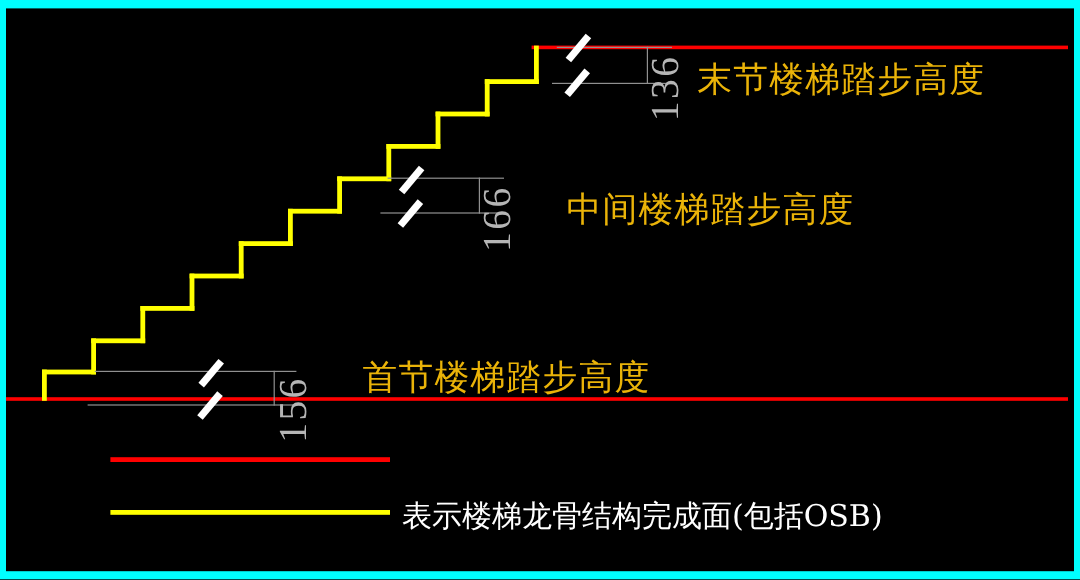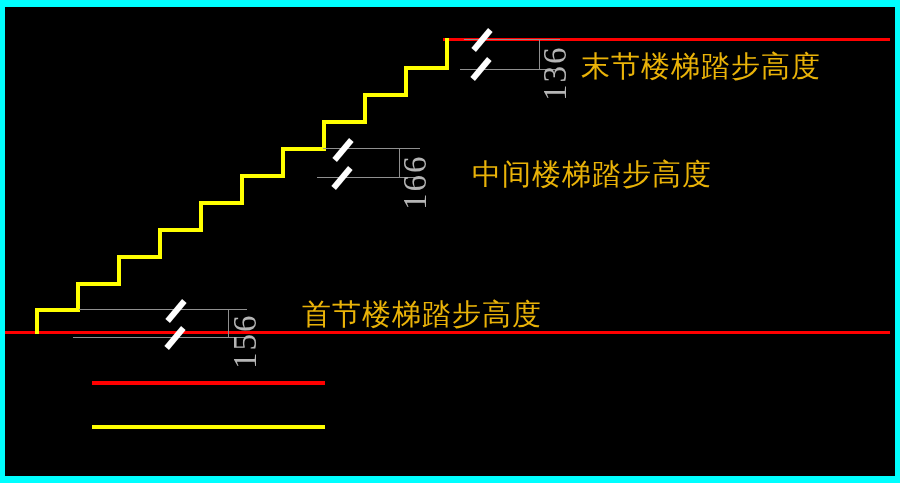--- a/index.html
+++ b/index.html
@@ -172,15 +172,16 @@
     <div class="dim-line" style="left:68px; top:330px; width:174px;"></div>
     <div class="dim-vert" style="left:223px; top:302px; height:29px;"></div>
     <div class="tick" style="left:168px; top:291px;"></div>
     <div class="tick" style="left:167px; top:318px;"></div>
     <div class="dim-value" style="left:222px; top:362px;">156</div>
     <div class="note-label" style="left:297px; top:288px;">首节楼梯踏步高度</div>
 
     <div class="legend-swatch-red" style="left:87px; top:374px; width:233px;"></div>
 
     <div class="legend-swatch-yellow" style="left:87px; top:418px; width:233px;"></div>
+    <div class="legend-text" style="left:330px; top:406px;">表示楼梯龙骨结构完成面(包括OSB)</div>
 
   </div>
 </div>
 
 </body></html>

